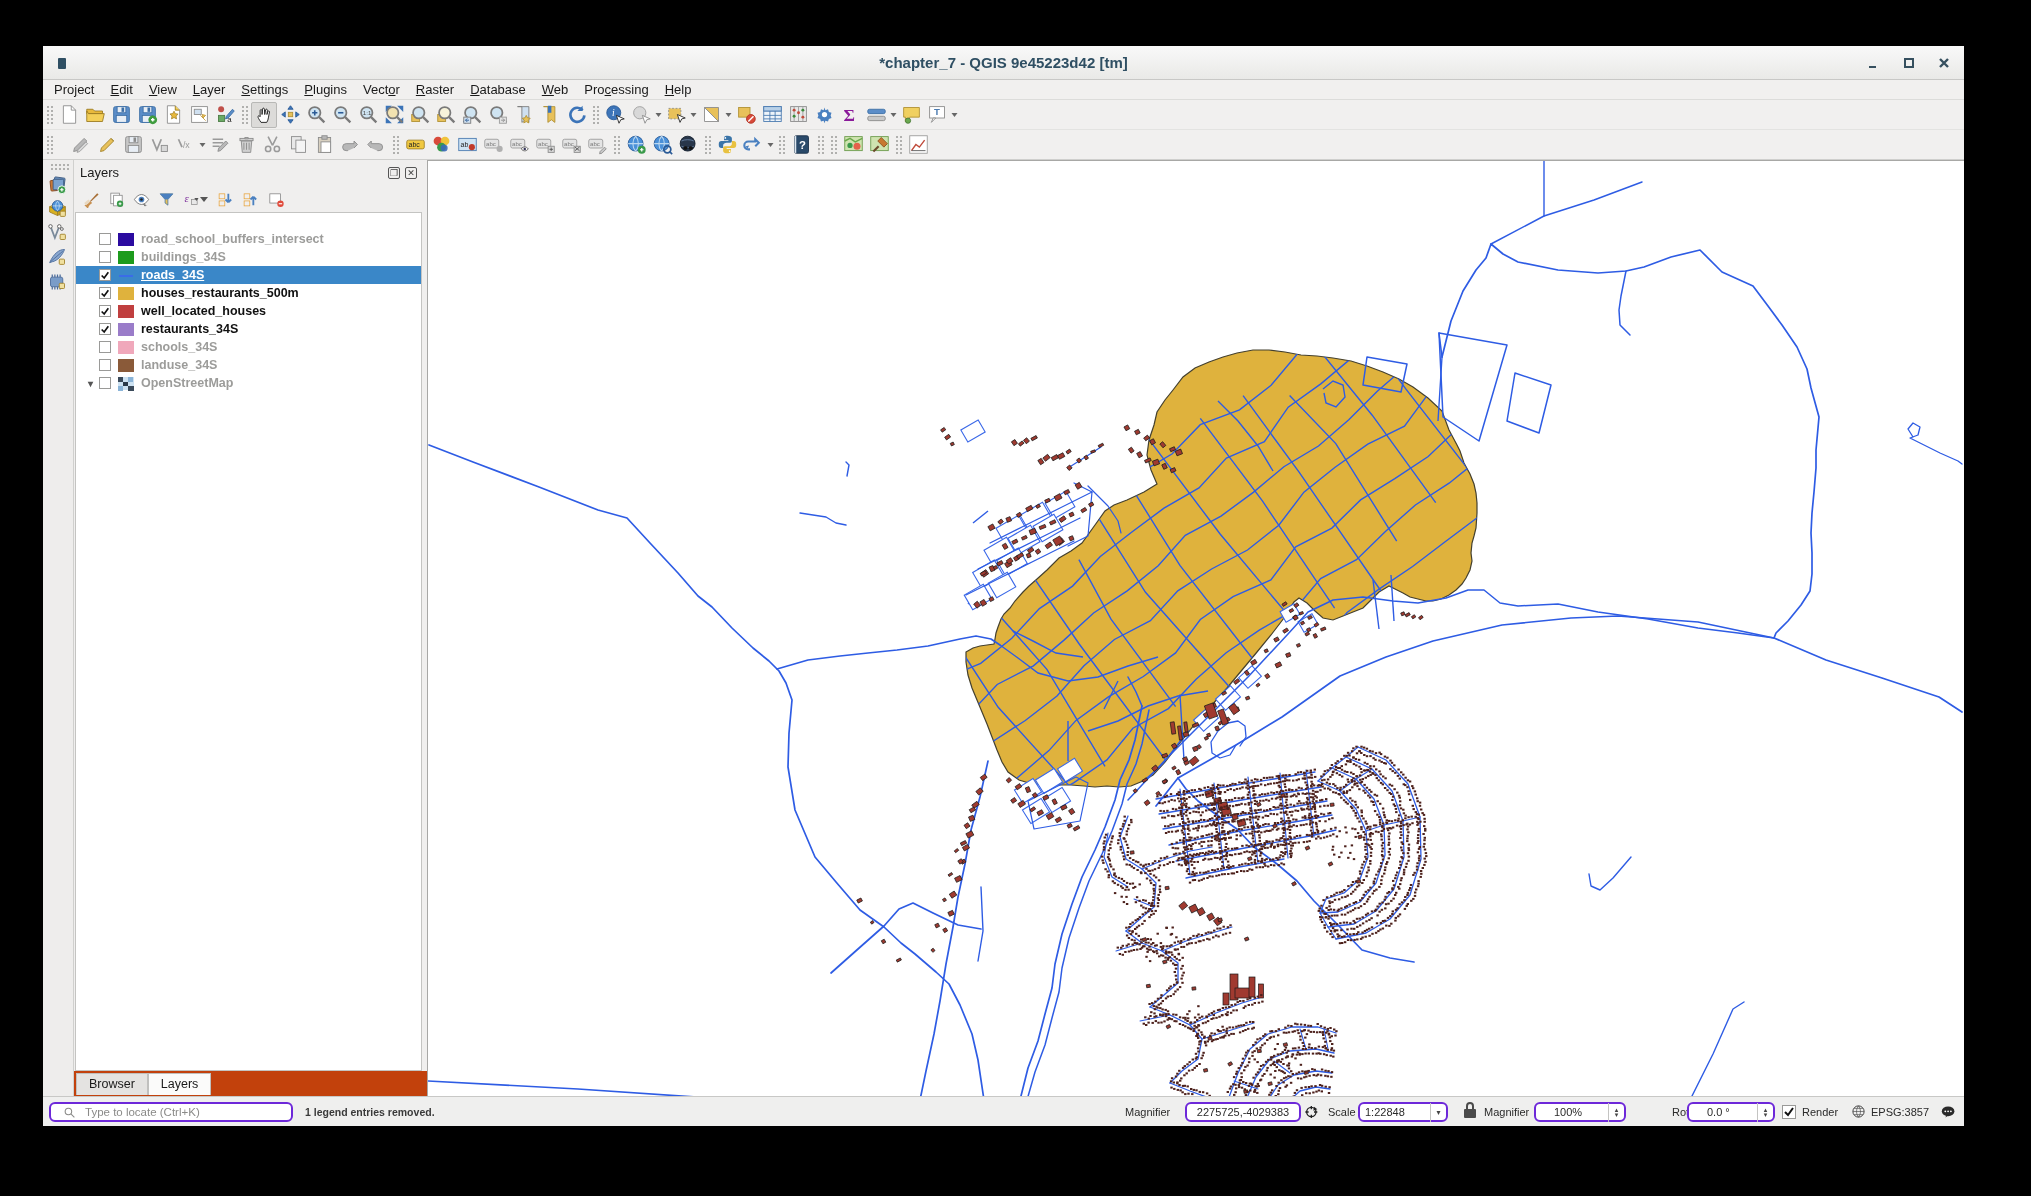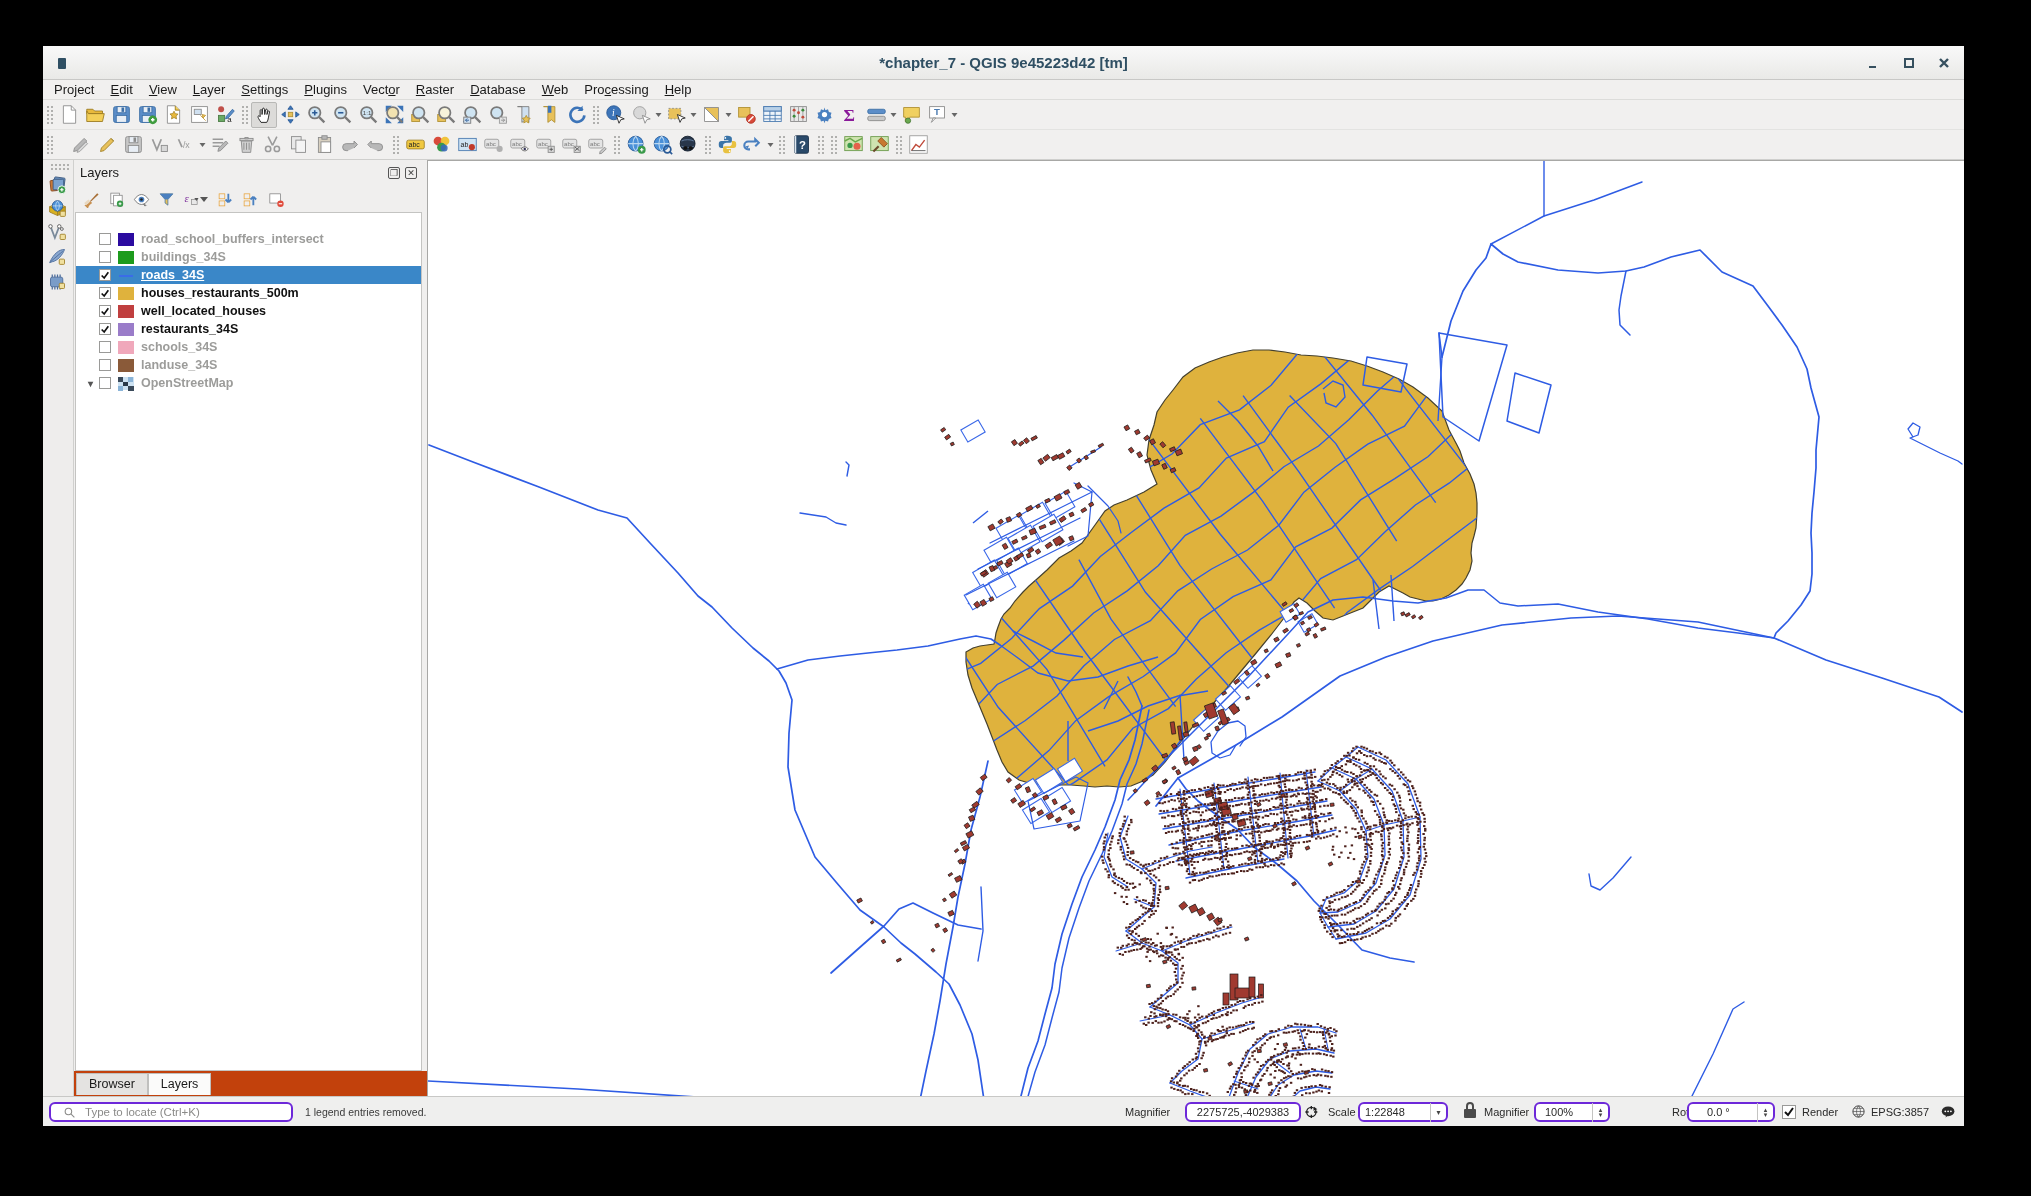--- a/index.html
+++ b/index.html
@@ -3532,36 +3532,36 @@
       </div>
   </div>
   <div id="status">
     <span class="sb-box" style="position:absolute;left:6px;width:244px;color:#8a8a88;padding-left:12px;font-size:11.5px">
         <svg width="13" height="13" viewBox="0 0 24 24">
           <circle cx="10" cy="10" r="6" fill="none" stroke="#8a8a88" stroke-width="2"></circle>
           <path d="M15 15l6 6" stroke="#8a8a88" stroke-width="2"></path>
         </svg>
         <span style="margin-left:9px">Type to locate (Ctrl+K)</span>
       </span>
-    <span style="position:absolute;left:262px;font-weight:400;font-size:10.5px;color:#3a3a3a;line-height:30px">1 legend entries removed.</span>
+    <span style="position:absolute;left:262px;font-weight:700;font-size:10.5px;color:#3a3a3a;line-height:30px">1 legend entries removed.</span>
     <span class="lab" style="position:absolute;left:1082px;line-height:30px">Magnifier</span>
     <span class="sb-box" style="position:absolute;left:1142px;width:116px;justify-content:center">2275725,-4029383</span>
     <span style="position:absolute;left:1261px;top:7px"><svg width="16" height="16" viewBox="0 0 24 24">
           <circle cx="11" cy="12" r="7" fill="none" stroke="#222" stroke-width="2"></circle>
           <path d="M11 3v5M11 16v5M2 12h5M15 12h5" stroke="#222" stroke-width="2"></path>
           <path d="M15 4l5 4-6 2z" fill="#222"></path>
         </svg></span>
     <span class="lab" style="position:absolute;left:1285px;line-height:30px">Scale</span>
     <span class="sb-box" style="position:absolute;left:1315px;width:90px;padding-left:5px">1:22848<span class="spin" style="font-size:8px">▾</span></span>
     <span style="position:absolute;left:1420px;top:4px"><svg width="14" height="18" viewBox="0 0 14 18">
           <rect x="1" y="8" width="12" height="9" rx="1" fill="#4a4a4a"></rect>
           <path d="M4 8V5a3 3 0 016 0v3" fill="none" stroke="#4a4a4a" stroke-width="2"></path>
         </svg></span>
     <span class="lab" style="position:absolute;left:1441px;line-height:30px">Magnifier</span>
-    <span class="sb-box" style="position:absolute;left:1491px;width:76px;padding-left:9px">100%<span class="spin">▴<br>▾</span></span>
+    <span class="sb-box" style="position:absolute;left:1491px;width:92px;padding-left:18px">100%<span class="spin">▴<br>▾</span></span>
     <span class="lab" style="position:absolute;left:1629px;line-height:30px">Rotation</span>
     <span class="sb-box" style="position:absolute;left:1644px;width:88px;padding-left:18px">0.0 °<span class="spin">▴<br>▾</span></span>
     <span class="cb" style="position:absolute;left:1739px;top:8px;width:14px;height:14px">
         <svg width="12" height="12" viewBox="0 0 12 12">
           <path d="M2 6l3 3 5-7" fill="none" stroke="#111" stroke-width="2"></path>
         </svg>
       </span>
     <span style="position:absolute;left:1759px;line-height:30px">Render</span>
     <span style="position:absolute;left:1808px;top:7px"><svg width="15" height="15" viewBox="0 0 24 24">
           <circle cx="12" cy="12" r="9" fill="none" stroke="#444" stroke-width="1.6"></circle>

